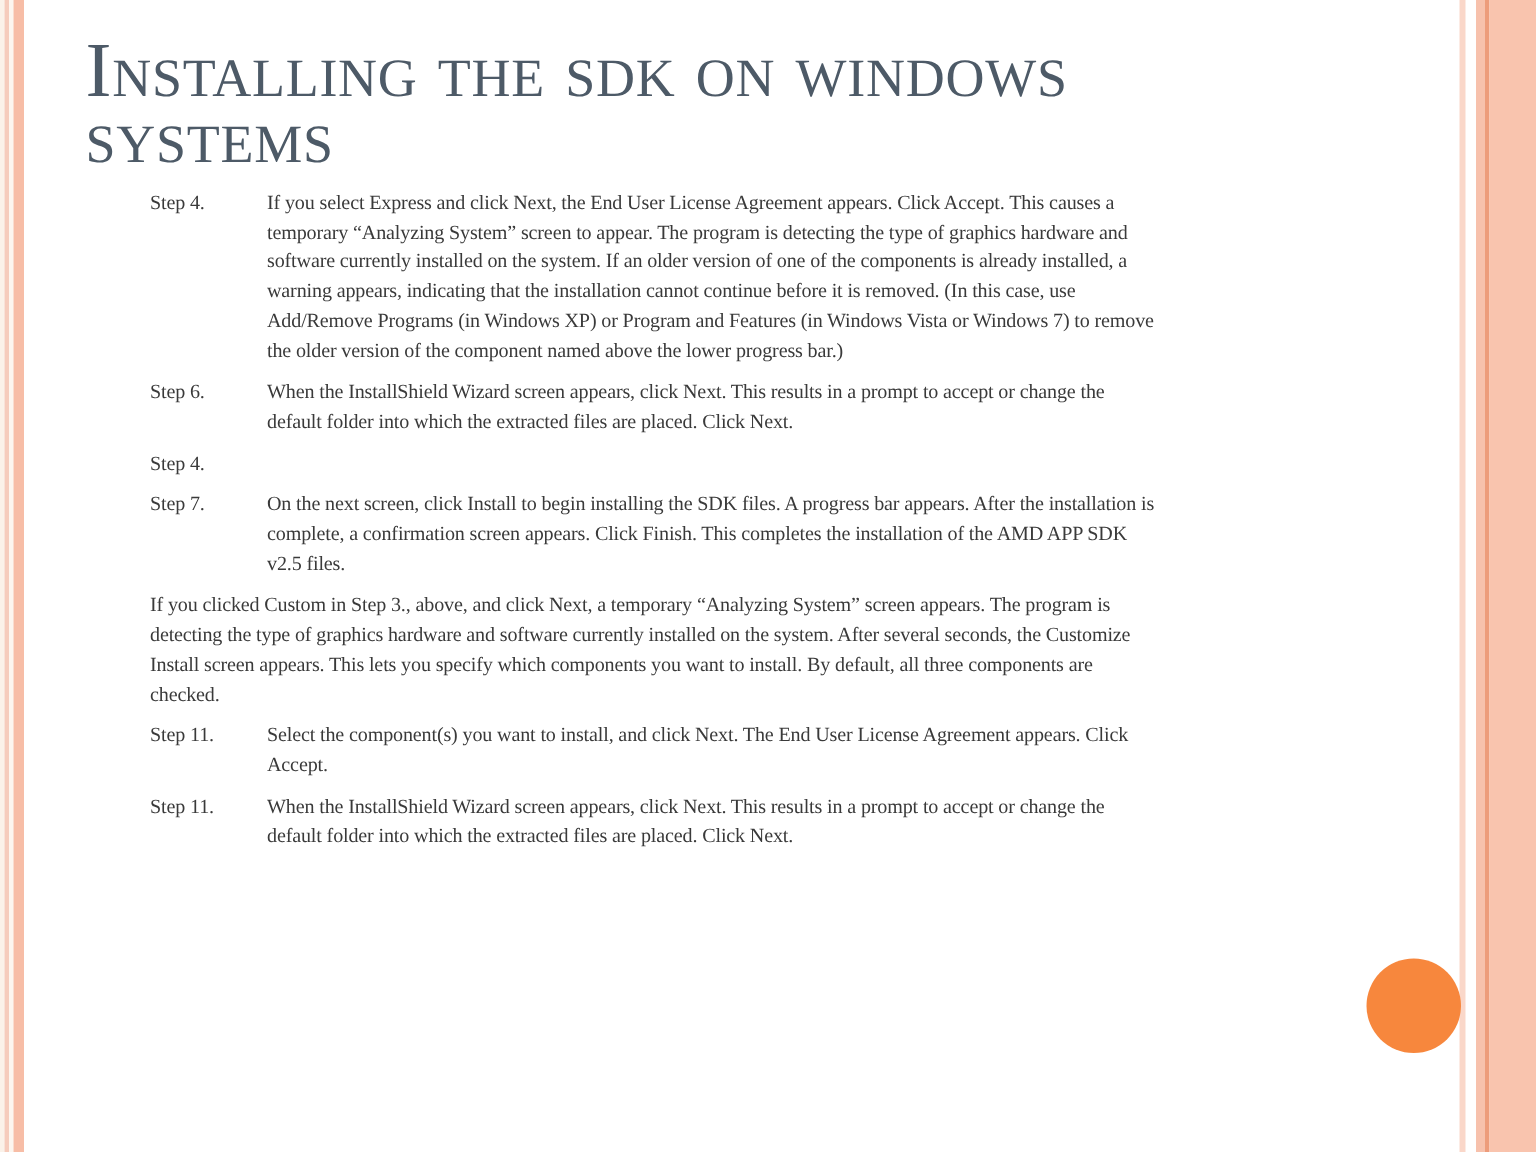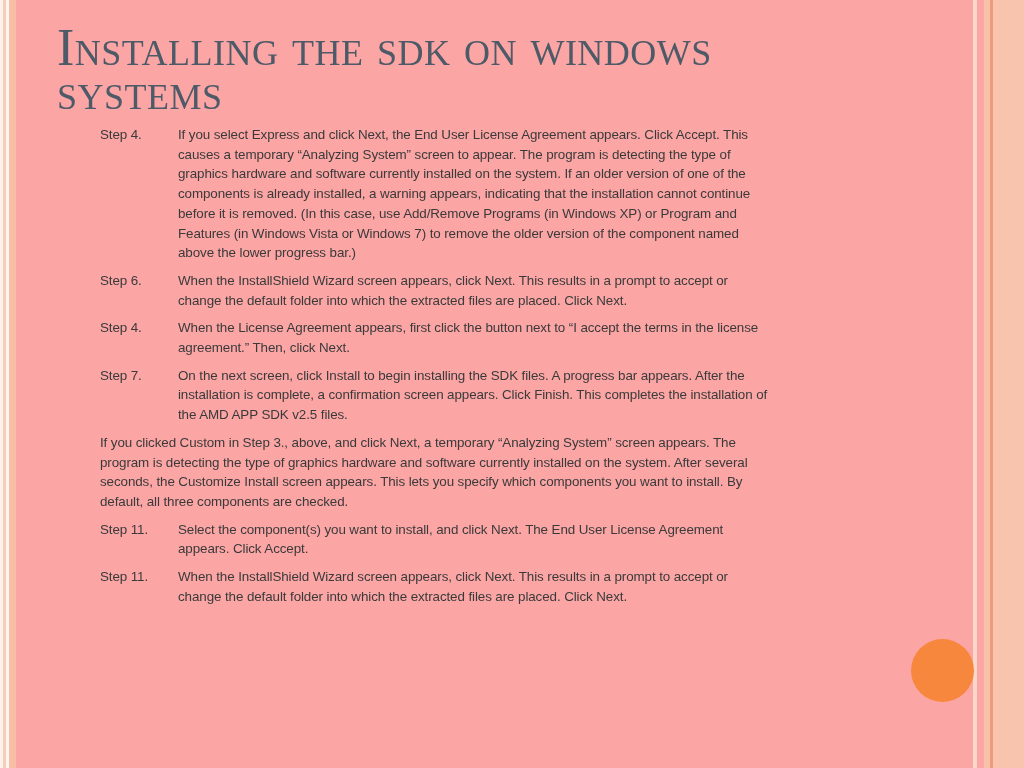--- a/index.html
+++ b/index.html
@@ -1,20 +1,20 @@
 <!DOCTYPE html>
 <html><head>
 <meta charset="utf-8">
 <style>
   html, body { margin: 0; padding: 0; background: #888; }
   .slide {
     position: relative;
     width: 1024px;
     height: 768px;
-    background: #fca5a5;
+    background: #ffffff;
     overflow: hidden;
     font-family: "Liberation Sans", sans-serif;
   }
   
   .stripe { position: absolute; top: 0; height: 768px; }
   .l1 { left: 0;   width: 3px;  background: #fbf2e9; }
   .l2 { left: 3px; width: 3px;  background: #f6ccbc; }
   .l3 { left: 6px; width: 3px;  background: #fcf6ef; }
   .l4 { left: 9px; width: 7px;  background: #f7bda6; }
   .r1 { left: 973px; width: 4px;  background: #fad7c9; }
@@ -45,21 +45,21 @@
   
   .steps {
     position: absolute;
     left: 100px; top: 125px;
     width: 674px;
     font-size: 13.4px;
     line-height: 19.7px;
     color: #3a3a3a;
     letter-spacing: -0.1px;
   }
-  .step { display: flex; margin-bottom: 8px; }
+  .step { display: flex; margin-bottom: 8px; font-family: Liberation Serif, serif; }
   .step-label { width: 78px; flex-shrink: 0; }
   .step-text  { flex: 1; }
 </style>
 </head>
 <body>
 
 <div class="slide">
 
   <div class="stripe l1"></div>
   <div class="stripe l2"></div>
@@ -83,21 +83,20 @@
       <div class="step-text">If you select Express and click Next, the End User License Agreement appears. Click Accept. This causes a temporary “Analyzing System” screen to appear. The program is detecting the type of graphics hardware and software currently installed on the system. If an older version of one of the components is already installed, a warning appears, indicating that the installation cannot continue before it is removed. (In this case, use Add/Remove Programs (in Windows XP) or Program and Features (in Windows Vista or Windows 7) to remove the older version of the component named above the lower progress bar.)</div>
     </div>
 
     <div class="step">
       <div class="step-label">Step 6.</div>
       <div class="step-text">When the InstallShield Wizard screen appears, click Next. This results in a prompt to accept or change the default folder into which the extracted files are placed. Click Next.</div>
     </div>
 
     <div class="step">
       <div class="step-label">Step 4.</div>
-      <div class="step-text">When the License Agreement appears, first click the button next to “I accept the terms in the license agreement.” Then, click Next.</div>
     </div>
 
     <div class="step">
       <div class="step-label">Step 7.</div>
       <div class="step-text">On the next screen, click Install to begin installing the SDK files. A progress bar appears. After the installation is complete, a confirmation screen appears. Click Finish. This completes the installation of the AMD APP SDK v2.5 files.</div>
     </div>
 
 
     <div class="step">
       <div class="step-text">If you clicked Custom in Step 3., above, and click Next, a temporary “Analyzing System” screen appears. The program is detecting the type of graphics hardware and software currently installed on the system. After several seconds, the Customize Install screen appears. This lets you specify which components you want to install. By default, all three components are checked.</div>

